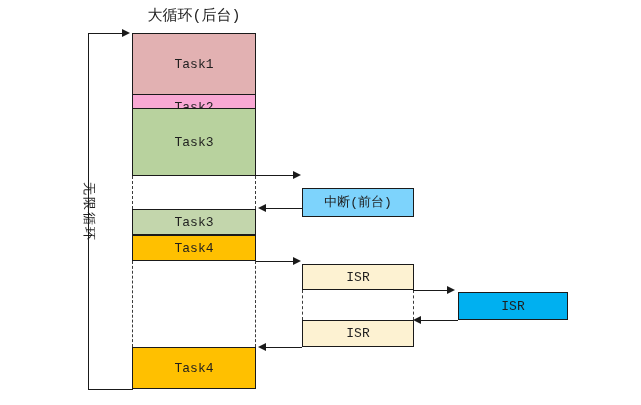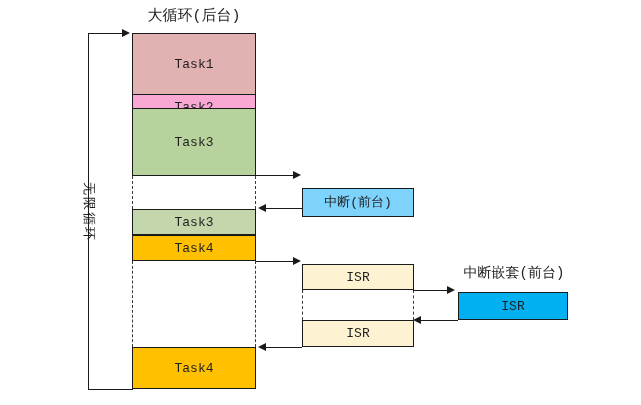--- a/index.html
+++ b/index.html
@@ -39,21 +39,20 @@
     font-size:13px; letter-spacing:2px; white-space:nowrap;
   }
 </style>
 </head>
 <body>
 
 <div id="canvas">
 
   <div class="title">大循环(后台)</div>
   <div class="vlabel">无限循环</div>
-  <div class="nested-title">中断嵌套(前台)</div>
 
   <div class="vline" style="left:88px; top:33px; height:357px;"></div>
   <div class="hline" style="left:88px; top:33px; width:34px;"></div>
   <div class="ah right" style="left:122px; top:29px;"></div>
   <div class="hline" style="left:88px; top:389px; width:45px;"></div>
 
   <div class="box" style="left: 132px; top: 33px; width: 124px; height: 62px; background-color: rgb(226, 177, 178);">Task1</div>
   <div class="box" style="left: 132px; top: 94px; width: 124px; height: 26px; background-color: #f9a8d4;">Task2</div>
   <div class="box" style="left: 132px; top: 108px; width: 124px; height: 68px; background-color: rgb(184, 210, 158);">Task3</div>
   <div class="gap" style="left:132px; top:176px; width:124px; height:33px;"></div>

